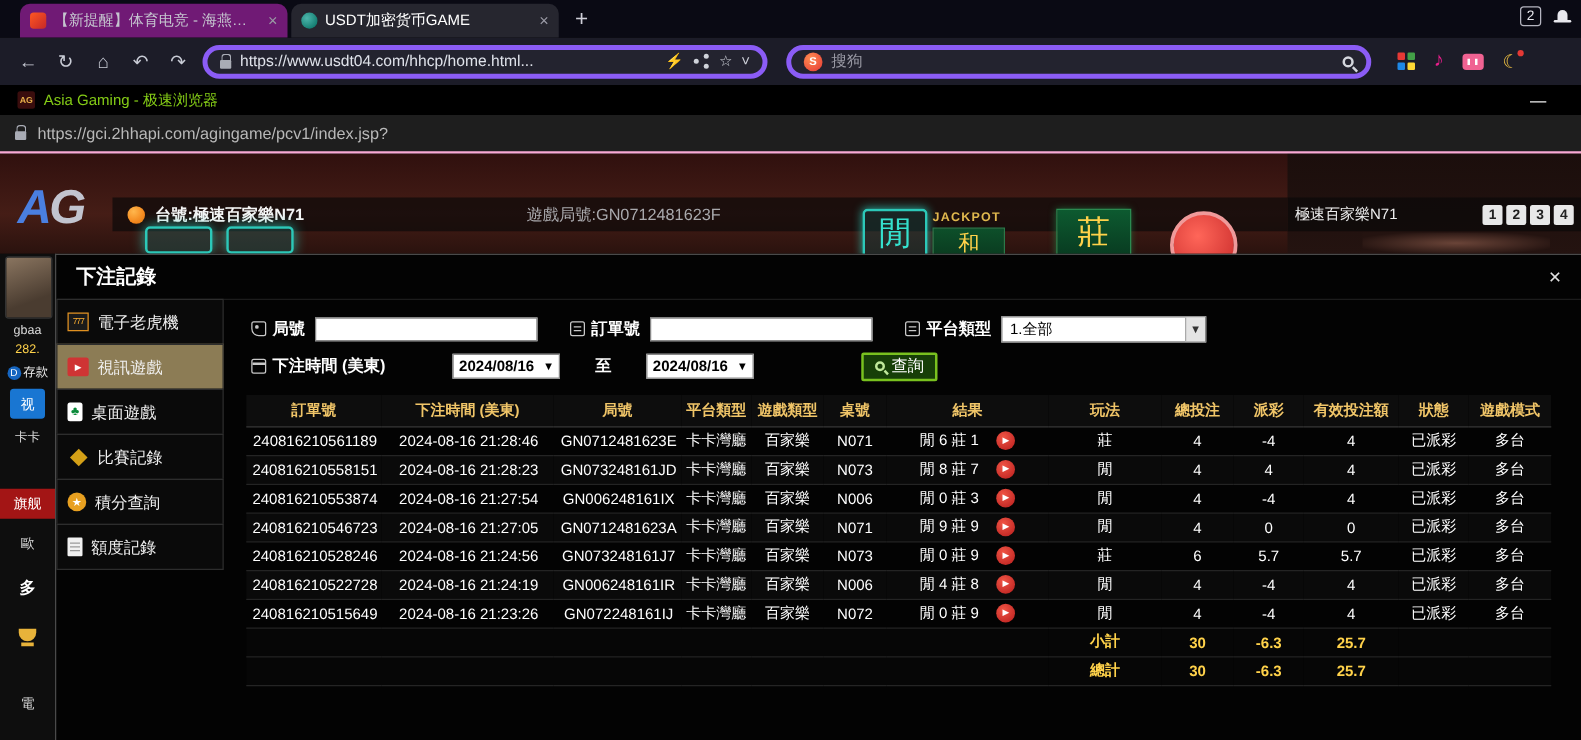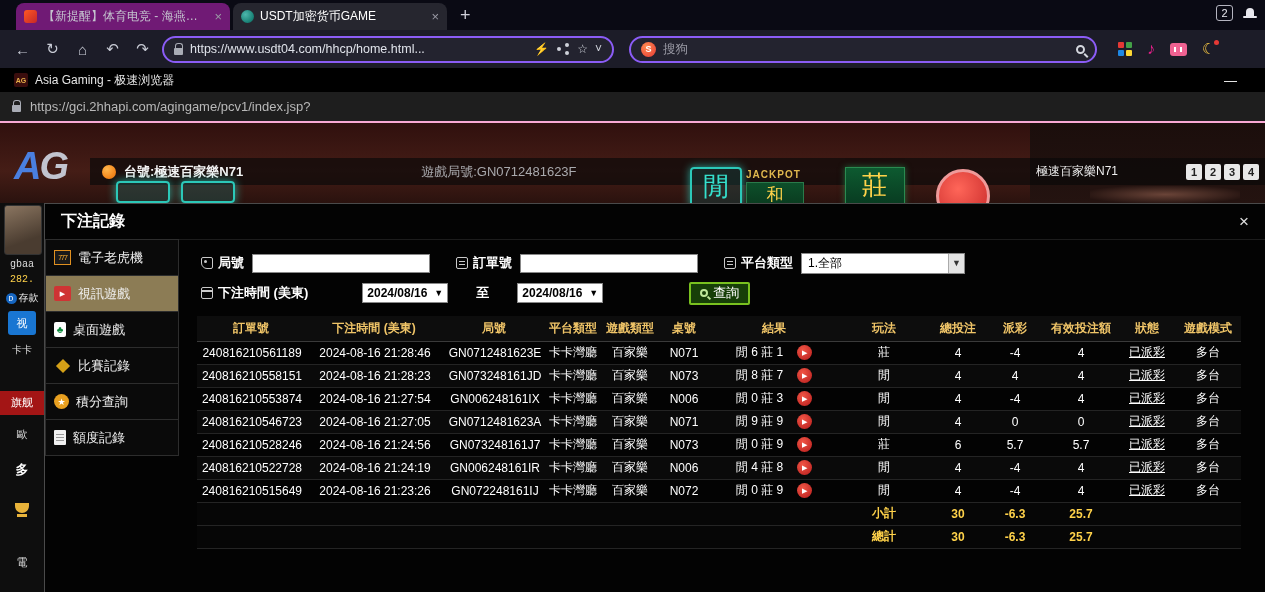--- a/index.html
+++ b/index.html
@@ -17,21 +17,21 @@
   .newtab { color: #cfcfd8; font-size: 18px; margin: 0 0 4px 10px; }
   .tab-right { position: absolute; right: 8px; top: 5px; display: flex; align-items: center; gap: 10px; }
   .tab-counter { min-width: 17px; height: 16px; border: 1px solid #b5b5c0; border-radius: 3px; color: #e8e8ee; font-size: 11px; display: flex; align-items: center; justify-content: center; padding: 0 2px; }
   .hat { width: 14px; height: 12px; position: relative; }
   .hat::before { content: ""; position: absolute; left: 3px; top: 1px; width: 8px; height: 8px; background: #e8e8ee; border-radius: 4px 4px 0 0; }
   .hat::after { content: ""; position: absolute; left: 0; bottom: 1px; width: 14px; height: 2px; background: #e8e8ee; border-radius: 1px; }
 
   
   .toolbar { height: 38px; background: #1c1c28; display: flex; align-items: center; padding: 0 12px; gap: 9px; }
   .nav { color: #c9ccd6; font-size: 15px; width: 21px; text-align: center; }
-  .pill { height: 27px; border: 2px solid #8b5cf6; background: #23232f; border-radius: 14px; display: flex; align-items: center; gap: 7px; padding: 0 10px; }
+  .pill { height: 27px; border: 4px solid #8b5cf6; background: #23232f; border-radius: 14px; display: flex; align-items: center; gap: 7px; padding: 0 10px; }
   .addr { width: 452px; }
   .addr-url { color: #dfe2ea; font-size: 12.5px; flex: 1; white-space: nowrap; overflow: hidden; }
   .addr-ic { color: #cfd2da; font-size: 12px; }
   .searchp { width: 468px; margin-left: 6px; }
   .sg { width: 15px; height: 15px; border-radius: 50%; background: radial-gradient(circle at 35% 30%,#ff8a50,#e53935); color: #fff; font-size: 9px; font-weight: bold; display: flex; align-items: center; justify-content: center; flex: none; }
   .search-label { color: #9a9aa5; font-size: 12.5px; flex: 1; }
   .lock { width: 9px; height: 7px; background: #a9acb5; border-radius: 1px; position: relative; display: inline-block; margin-top: 4px; flex: none; }
   .lock::before { content: ""; position: absolute; top: -5px; left: 1px; width: 6px; height: 5px; border: 1.5px solid #a9acb5; border-bottom: none; border-radius: 3px 3px 0 0; }
   .mag { width: 9px; height: 9px; border: 2px solid #d4d7de; border-radius: 50%; position: relative; display: inline-block; flex: none; }
   .mag::after { content: ""; position: absolute; width: 2px; height: 5px; background: #d4d7de; transform: rotate(-45deg); left: 7px; top: 6px; }
@@ -42,21 +42,21 @@
   .grid-icon::before { content: ""; position: absolute; width: 6px; height: 6px; border-radius: 1px; background: #e53935; box-shadow: 8px 0 0 #43a047, 0 8px 0 #1e88e5, 8px 8px 0 #fdd835; }
   .music { color: #e91e8c; font-size: 16px; }
   .tv { width: 17px; height: 13px; background: #f06292; border-radius: 3px; position: relative; }
   .tv::before { content: ""; position: absolute; left: 4px; top: 4px; width: 2px; height: 5px; background: #fff; box-shadow: 6px 0 0 #fff; }
   .moon { color: #f5c542; font-size: 15px; position: relative; }
   .moon::after { content: ""; position: absolute; right: -4px; top: 0; width: 5px; height: 5px; background: #e53935; border-radius: 50%; }
 
   
   .titlebar { height: 24px; background: #000; display: flex; align-items: center; gap: 7px; padding: 0 14px; position: relative; }
   .ag-fav { width: 14px; height: 14px; border-radius: 2px; background: #3a0d0d; color: #e8b04a; font-size: 7px; font-weight: bold; display: flex; align-items: center; justify-content: center; }
-  .win-title { color: #e5e5e5; font-size: 12px; }
+  .win-title { color: #84cc16; font-size: 12px; }
   .minimize { position: absolute; right: 28px; color: #fff; font-size: 13px; }
 
   
   .urlbar { height: 31px; background: #1e1e1e; display: flex; align-items: center; gap: 9px; padding: 0 12px; border-bottom: 2px solid #f9a8d4; }
   .url2 { color: #b8b8b8; font-size: 13px; }
 
   
   .page { position: relative; height: 469px; background: #120808; overflow: hidden; }
   .game-top { position: absolute; left: 0; top: 0; right: 0; height: 80px; background: linear-gradient(180deg,#30100e,#451d16 60%,#2a120e); }
   .ag-logo { position: absolute; left: 14px; top: 22px; font-size: 38px; font-weight: bold; font-style: italic; letter-spacing: -2px; }
@@ -73,21 +73,21 @@
   .bet-banker { position: absolute; left: 845px; top: 44px; width: 60px; height: 40px; background: linear-gradient(180deg,#0d5a30,#083a20); border: 1px solid #2a8a50; color: #ffd24a; font-size: 26px; display: flex; justify-content: center; box-shadow: 0 0 6px rgba(40,160,90,.6); overflow: hidden; }
   .red-btn { position: absolute; left: 936px; top: 46px; width: 54px; height: 54px; border-radius: 50%; background: radial-gradient(circle at 40% 35%,#ff6659,#c62828); border: 3px solid #ef9a9a; }
   .right-panel { position: absolute; right: 0; top: 0; width: 235px; height: 80px; background: linear-gradient(180deg,#1b0e0c,#241310); }
   .rp-bar { position: absolute; left: 0; right: 0; top: 35px; height: 27px; background: rgba(10,8,8,.7); display: flex; align-items: center; padding: 0 6px; gap: 3px; }
   .rp-title { color: #eee; font-size: 12px; flex: 1; white-space: nowrap; overflow: hidden; }
   .pagebox { width: 16px; height: 16px; background: #e8e8e8; color: #222; font-size: 11px; font-weight: bold; display: flex; align-items: center; justify-content: center; border-radius: 2px; flex: none; }
   .rp-dealer { position: absolute; right: 25px; bottom: 0; width: 150px; height: 17px; background: radial-gradient(ellipse at center,#6a4438,#241310 80%); }
 
   
   .game-sidebar { position: absolute; left: 0; top: 80px; width: 44px; bottom: 0; background: #0e0e0e; }
-  .game-sidebar > div { position: absolute; width: 100%; text-align: center; font-family: Liberation Mono, monospace; }
+  .game-sidebar > div { position: absolute; width: 100%; text-align: center; }
   .gs-avatar { left: 4px !important; top: 2px; width: 38px !important; height: 50px; border-radius: 3px; background: linear-gradient(160deg,#8a7560,#4a3c30 70%); border: 1px solid #333; }
   .gs-user { top: 56px; color: #ddd; font-size: 10px; }
   .gs-balance { top: 71px; color: #ffd24a; font-size: 10px; }
   .gs-deposit { top: 88px; display: flex; justify-content: center; gap: 2px; align-items: center; color: #eee; font-size: 10px; }
   .gs-dep-ico { width: 11px; height: 11px; border-radius: 50%; background: #1565c0; color: #fff; font-size: 8px; display: flex; align-items: center; justify-content: center; }
   .gs-video { top: 108px; left: 8px !important; width: 28px !important; height: 24px; background: #1976d2; border-radius: 3px; color: #fff; font-size: 11px; display: flex; align-items: center; justify-content: center; }
   .gs-hall { top: 140px; color: #ddd; font-size: 10px; }
   .gs-flag { top: 188px; height: 24px; background: #a31515; color: #fff; font-size: 11px; line-height: 24px; }
   .gs-europe { top: 224px; color: #ddd; font-size: 11px; }
   .gs-multi { top: 258px; color: #fff; font-size: 13px; font-weight: bold; }
@@ -137,21 +137,21 @@
   .mag-g::after { content: ""; position: absolute; width: 2px; height: 4px; background: #bfe89a; transform: rotate(-45deg); left: 6px; top: 5px; }
 
   
   .bet-table { border-collapse: collapse; table-layout: fixed; width: 1044px; margin-top: 10px; }
   .bet-table th { color: #f0c568; font-size: 12px; font-weight: bold; height: 25px; padding: 0 2px; border-bottom: 1px solid #3a3a3a; background: #0d0d0d; text-align: center; white-space: nowrap; overflow: hidden; }
   .bet-table td { color: #fff; font-size: 12px; height: 23px; padding: 0 2px; text-align: center; border-bottom: 1px solid #242424; white-space: nowrap; overflow: hidden; }
   .bet-table tbody tr:nth-child(even) td { background: #0a0a0a; }
   .bet-table td.al { text-align: center; padding-left: 4px; }
   .playbtn { display: inline-block; width: 15px; height: 15px; border-radius: 50%; background: radial-gradient(circle at 38% 32%,#f05545,#b71c1c); color: #fff; font-size: 7px; line-height: 15px; text-align: center; vertical-align: middle; margin-left: 14px; }
   .pc-red { color: #e05545; } .pc-green { color: #35d03a; } .pc-white { color: #fff; }
-  .status-green { color: #35d03a; text-decoration: underline; }
+  .status-green { color: #35d03a; }
   tr.summary td { color: #ffd24a; font-weight: bold; background: #060606 !important; }
 </style>
 </head>
 <body>
 
 <div class="tabbar">
   <div class="tab">
     <span class="fav fav-red"></span>
     <span class="tab-title">【新提醒】体育电竞 - 海燕策略</span>
     <span class="tab-close">×</span>

